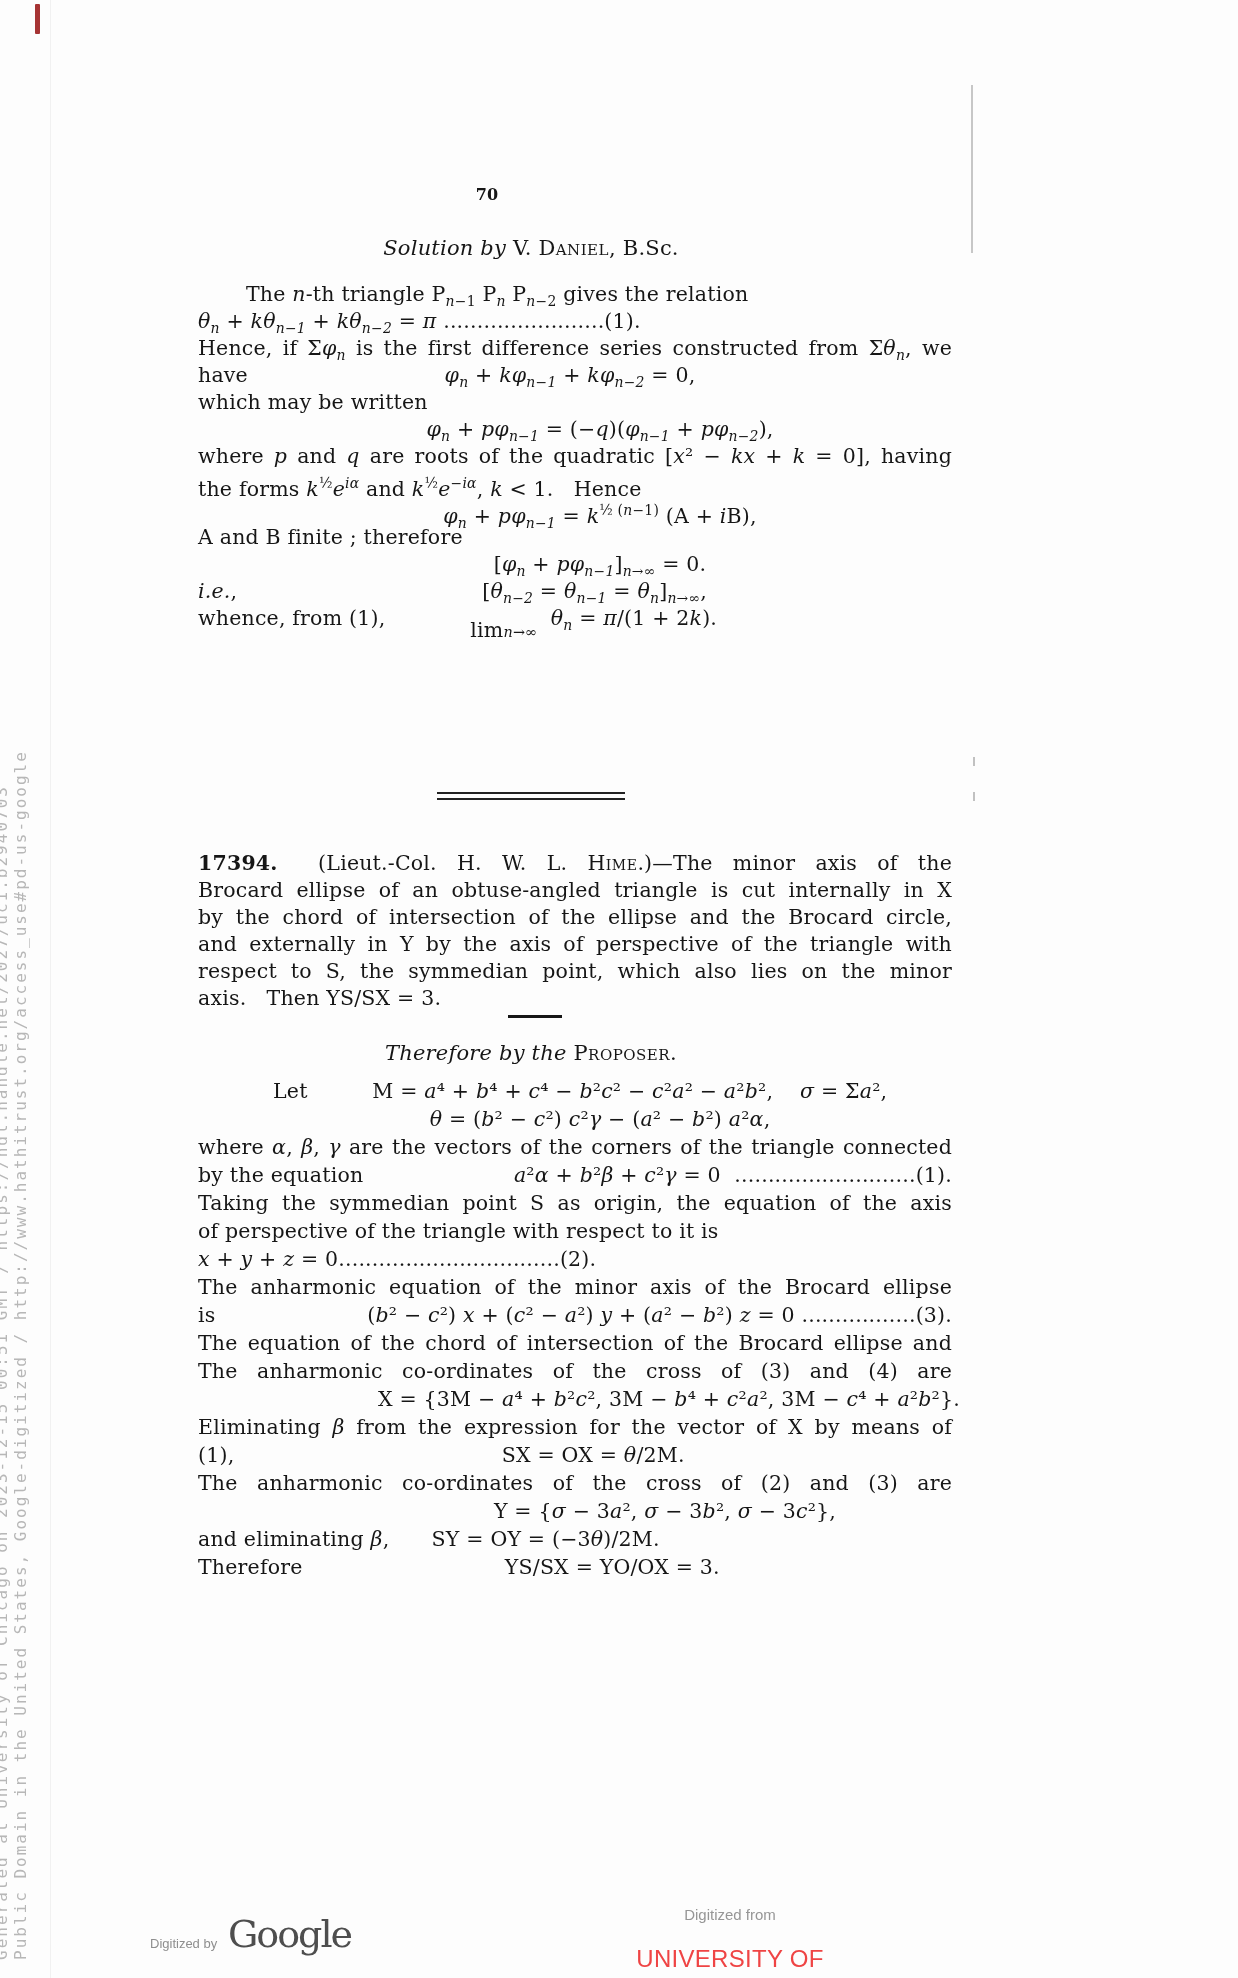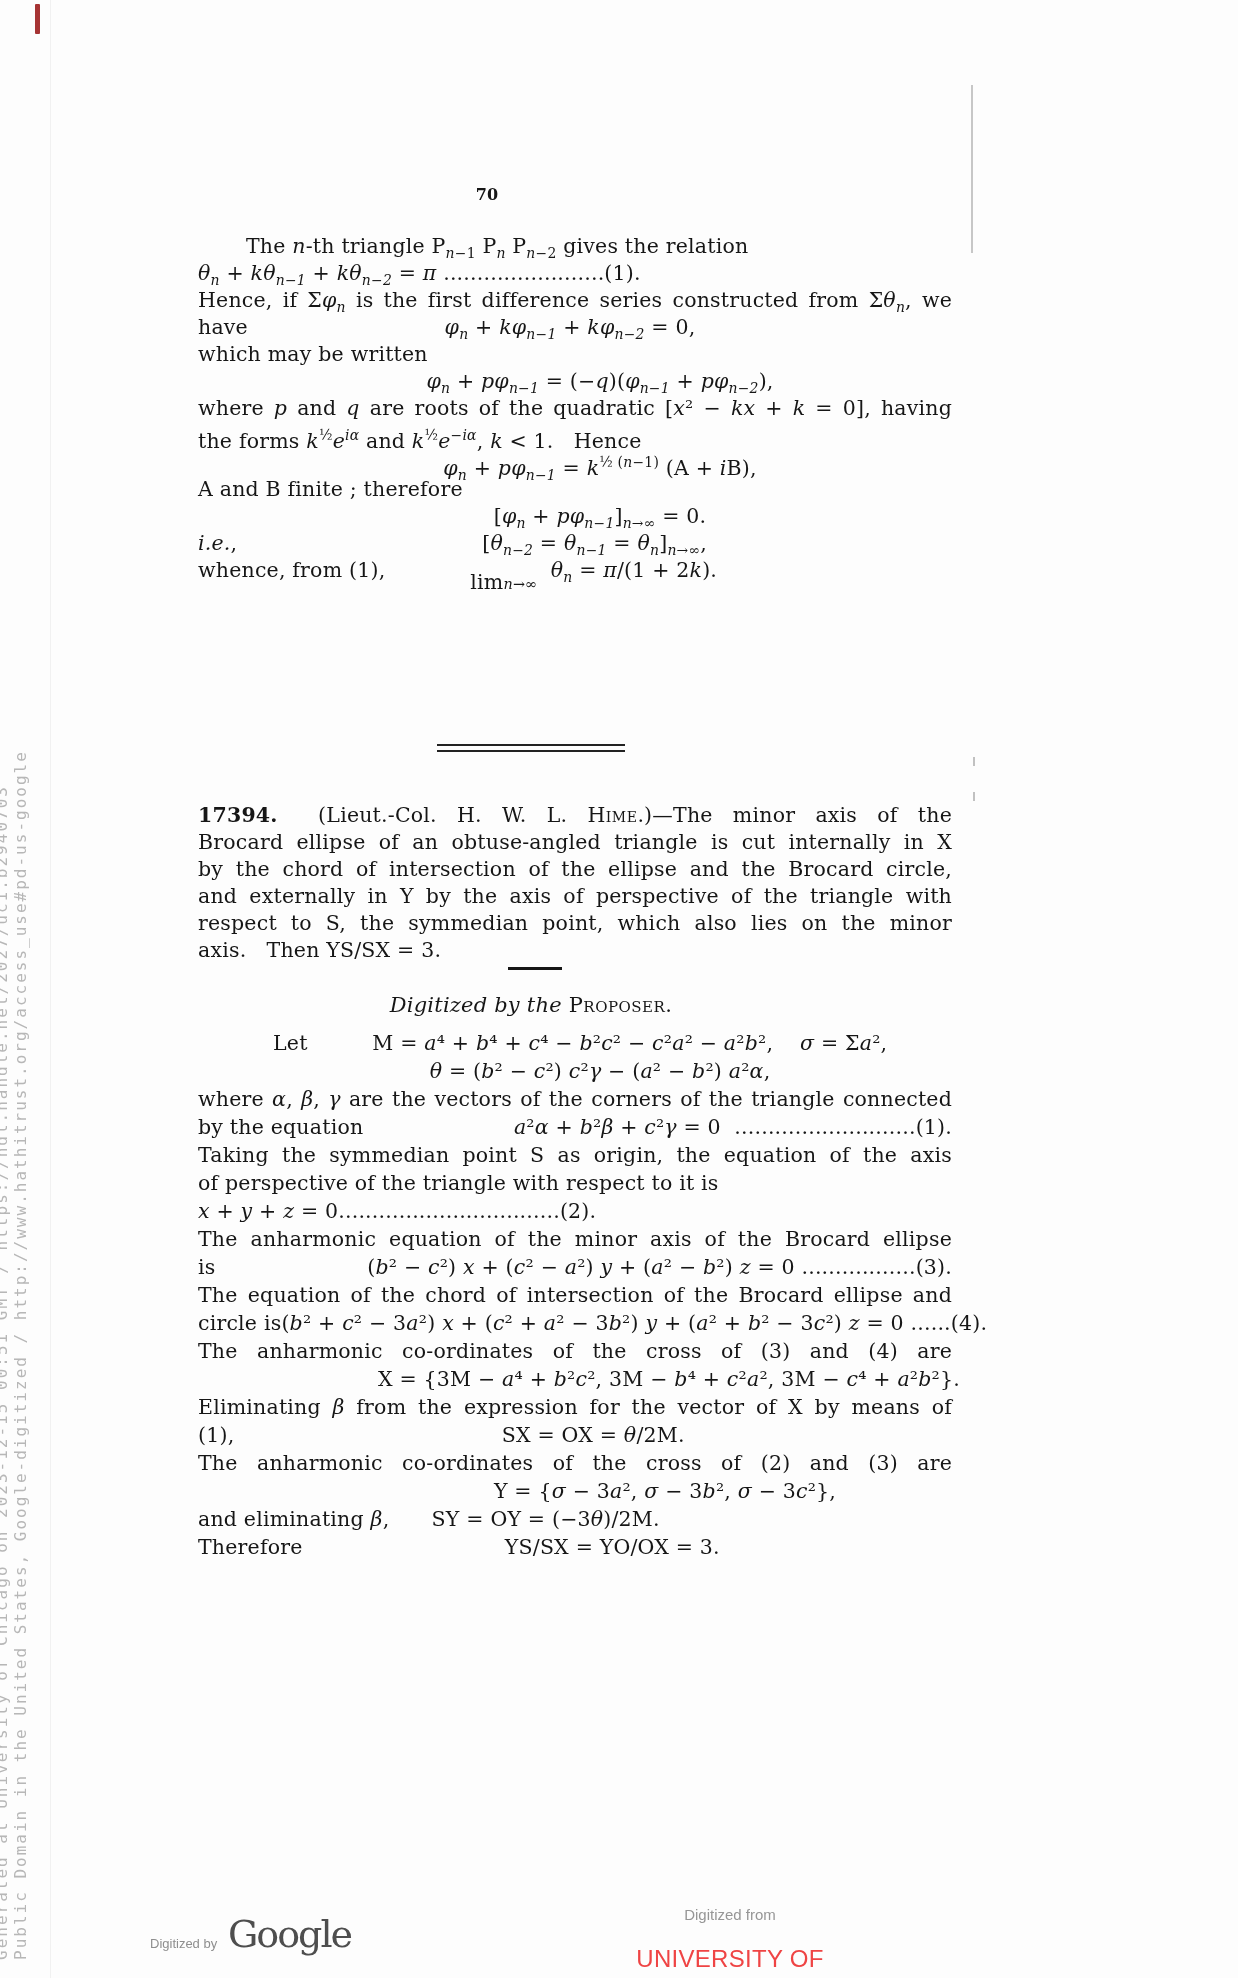--- a/index.html
+++ b/index.html
@@ -72,20 +72,21 @@
   <div class="art-line"></div>
   <div class="tick1"></div>
   <div class="tick2"></div>
 
   <div class="v-text v1">Generated at University of Chicago on 2023-12-15 00:51 GMT  /  https://hdl.handle.net/2027/uc1.b2940703</div>
   <div class="v-text v2">Public Domain in the United States, Google-digitized  /  http://www.hathitrust.org/access_use#pd-us-google</div>
 
   <div class="content">
     <div class="pagenum">70</div>
 
+    <div class="heading"><i>Solution by</i> V. <span class="sc">Daniel</span>, B.Sc.</div>
 
     <div class="s1">
       <div class="ln ind">The <i>n</i>-th triangle P<sub><i>n</i>−1</sub> P<sub><i>n</i></sub> P<sub><i>n</i>−2</sub> gives the relation</div>
       <div class="ln eqnum"><i>θ<sub>n</sub></i> + <i>kθ<sub>n−1</sub></i> + <i>kθ<sub>n−2</sub></i> = <i>π</i> ........................(1).</div>
       <div class="ln just">Hence, if Σ<i>φ<sub>n</sub></i> is the first difference series constructed from Σ<i>θ<sub>n</sub></i>, we</div>
       <div class="ln row pr60">
         <span class="lbl">have</span>
         <span class="ctr"><i>φ<sub>n</sub></i> + <i>kφ<sub>n−1</sub></i> + <i>kφ<sub>n−2</sub></i> = 0,</span>
       </div>
       <div class="ln">which may be written</div>
@@ -114,21 +115,21 @@
       <div class="ln just"><b>17394.</b>&nbsp; (Lieut.-Col. H. W. L. <span class="sc">Hime</span>.)—The minor axis of the</div>
       <div class="ln just">Brocard ellipse of an obtuse-angled triangle is cut internally in X</div>
       <div class="ln just">by the chord of intersection of the ellipse and the Brocard circle,</div>
       <div class="ln just">and externally in Y by the axis of perspective of the triangle with</div>
       <div class="ln just">respect to S, the symmedian point, which also lies on the minor</div>
       <div class="ln">axis.&nbsp;&nbsp; Then YS/SX = 3.</div>
     </div>
 
     <div class="short-rule"></div>
 
-    <div class="heading heading2"><i>Digitized by the</i> <span class="sc">Proposer</span>.</div>
+    <div class="heading heading2"><i>Therefore by the</i> <span class="sc">Proposer</span>.</div>
 
     <div class="s2">
       <div class="ln row">
         <span class="lbl letlbl">Let</span>
         <span class="ctr">M = <i>a</i>⁴ + <i>b</i>⁴ + <i>c</i>⁴ − <i>b</i>²<i>c</i>² − <i>c</i>²<i>a</i>² − <i>a</i>²<i>b</i>²,&nbsp;&nbsp;&nbsp; <i>σ</i> = Σ<i>a</i>²,</span>
       </div>
       <div class="ln eq"><i>θ</i> = (<i>b</i>² − <i>c</i>²) <i>c</i>²<i>γ</i> − (<i>a</i>² − <i>b</i>²) <i>a</i>²<i>α</i>,</div>
       <div class="ln just">where <i>α</i>, <i>β</i>, <i>γ</i> are the vectors of the corners of the triangle connected</div>
       <div class="ln row">
         <span class="lbl">by the equation</span>
@@ -136,24 +137,20 @@
       </div>
       <div class="ln just">Taking the symmedian point S as origin, the equation of the axis</div>
       <div class="ln">of perspective of the triangle with respect to it is</div>
       <div class="ln eqnum"><i>x</i> + <i>y</i> + <i>z</i> = 0.................................(2).</div>
       <div class="ln just">The anharmonic equation of the minor axis of the Brocard ellipse</div>
       <div class="ln row">
         <span class="lbl">is</span>
         <span class="ctr" style="text-align:right;">(<i>b</i>² − <i>c</i>²) <i>x</i> + (<i>c</i>² − <i>a</i>²) <i>y</i> + (<i>a</i>² − <i>b</i>²) <i>z</i> = 0 .................(3).</span>
       </div>
       <div class="ln just">The equation of the chord of intersection of the Brocard ellipse and</div>
-      <div class="ln row">
-        <span class="lbl">circle is</span>
-        <span class="ctr" style="text-align:right;">(<i>b</i>² + <i>c</i>² − 3<i>a</i>²) <i>x</i> + (<i>c</i>² + <i>a</i>² − 3<i>b</i>²) <i>y</i> + (<i>a</i>² + <i>b</i>² − 3<i>c</i>²) <i>z</i> = 0 ......(4).</span>
-      </div>
       <div class="ln just">The anharmonic co-ordinates of the cross of (3) and (4) are</div>
       <div class="ln eq shiftr">X = {3M − <i>a</i>⁴ + <i>b</i>²<i>c</i>², 3M − <i>b</i>⁴ + <i>c</i>²<i>a</i>², 3M − <i>c</i>⁴ + <i>a</i>²<i>b</i>²}.</div>
       <div class="ln just">Eliminating <i>β</i> from the expression for the vector of X by means of</div>
       <div class="ln row">
         <span class="lbl">(1),</span>
         <span class="ctr">SX = OX = <i>θ</i>/2M.</span>
       </div>
       <div class="ln just">The anharmonic co-ordinates of the cross of (2) and (3) are</div>
       <div class="ln eq shiftr">Y = {<i>σ</i> − 3<i>a</i>², <i>σ</i> − 3<i>b</i>², <i>σ</i> − 3<i>c</i>²},</div>
       <div class="ln row pr250">

